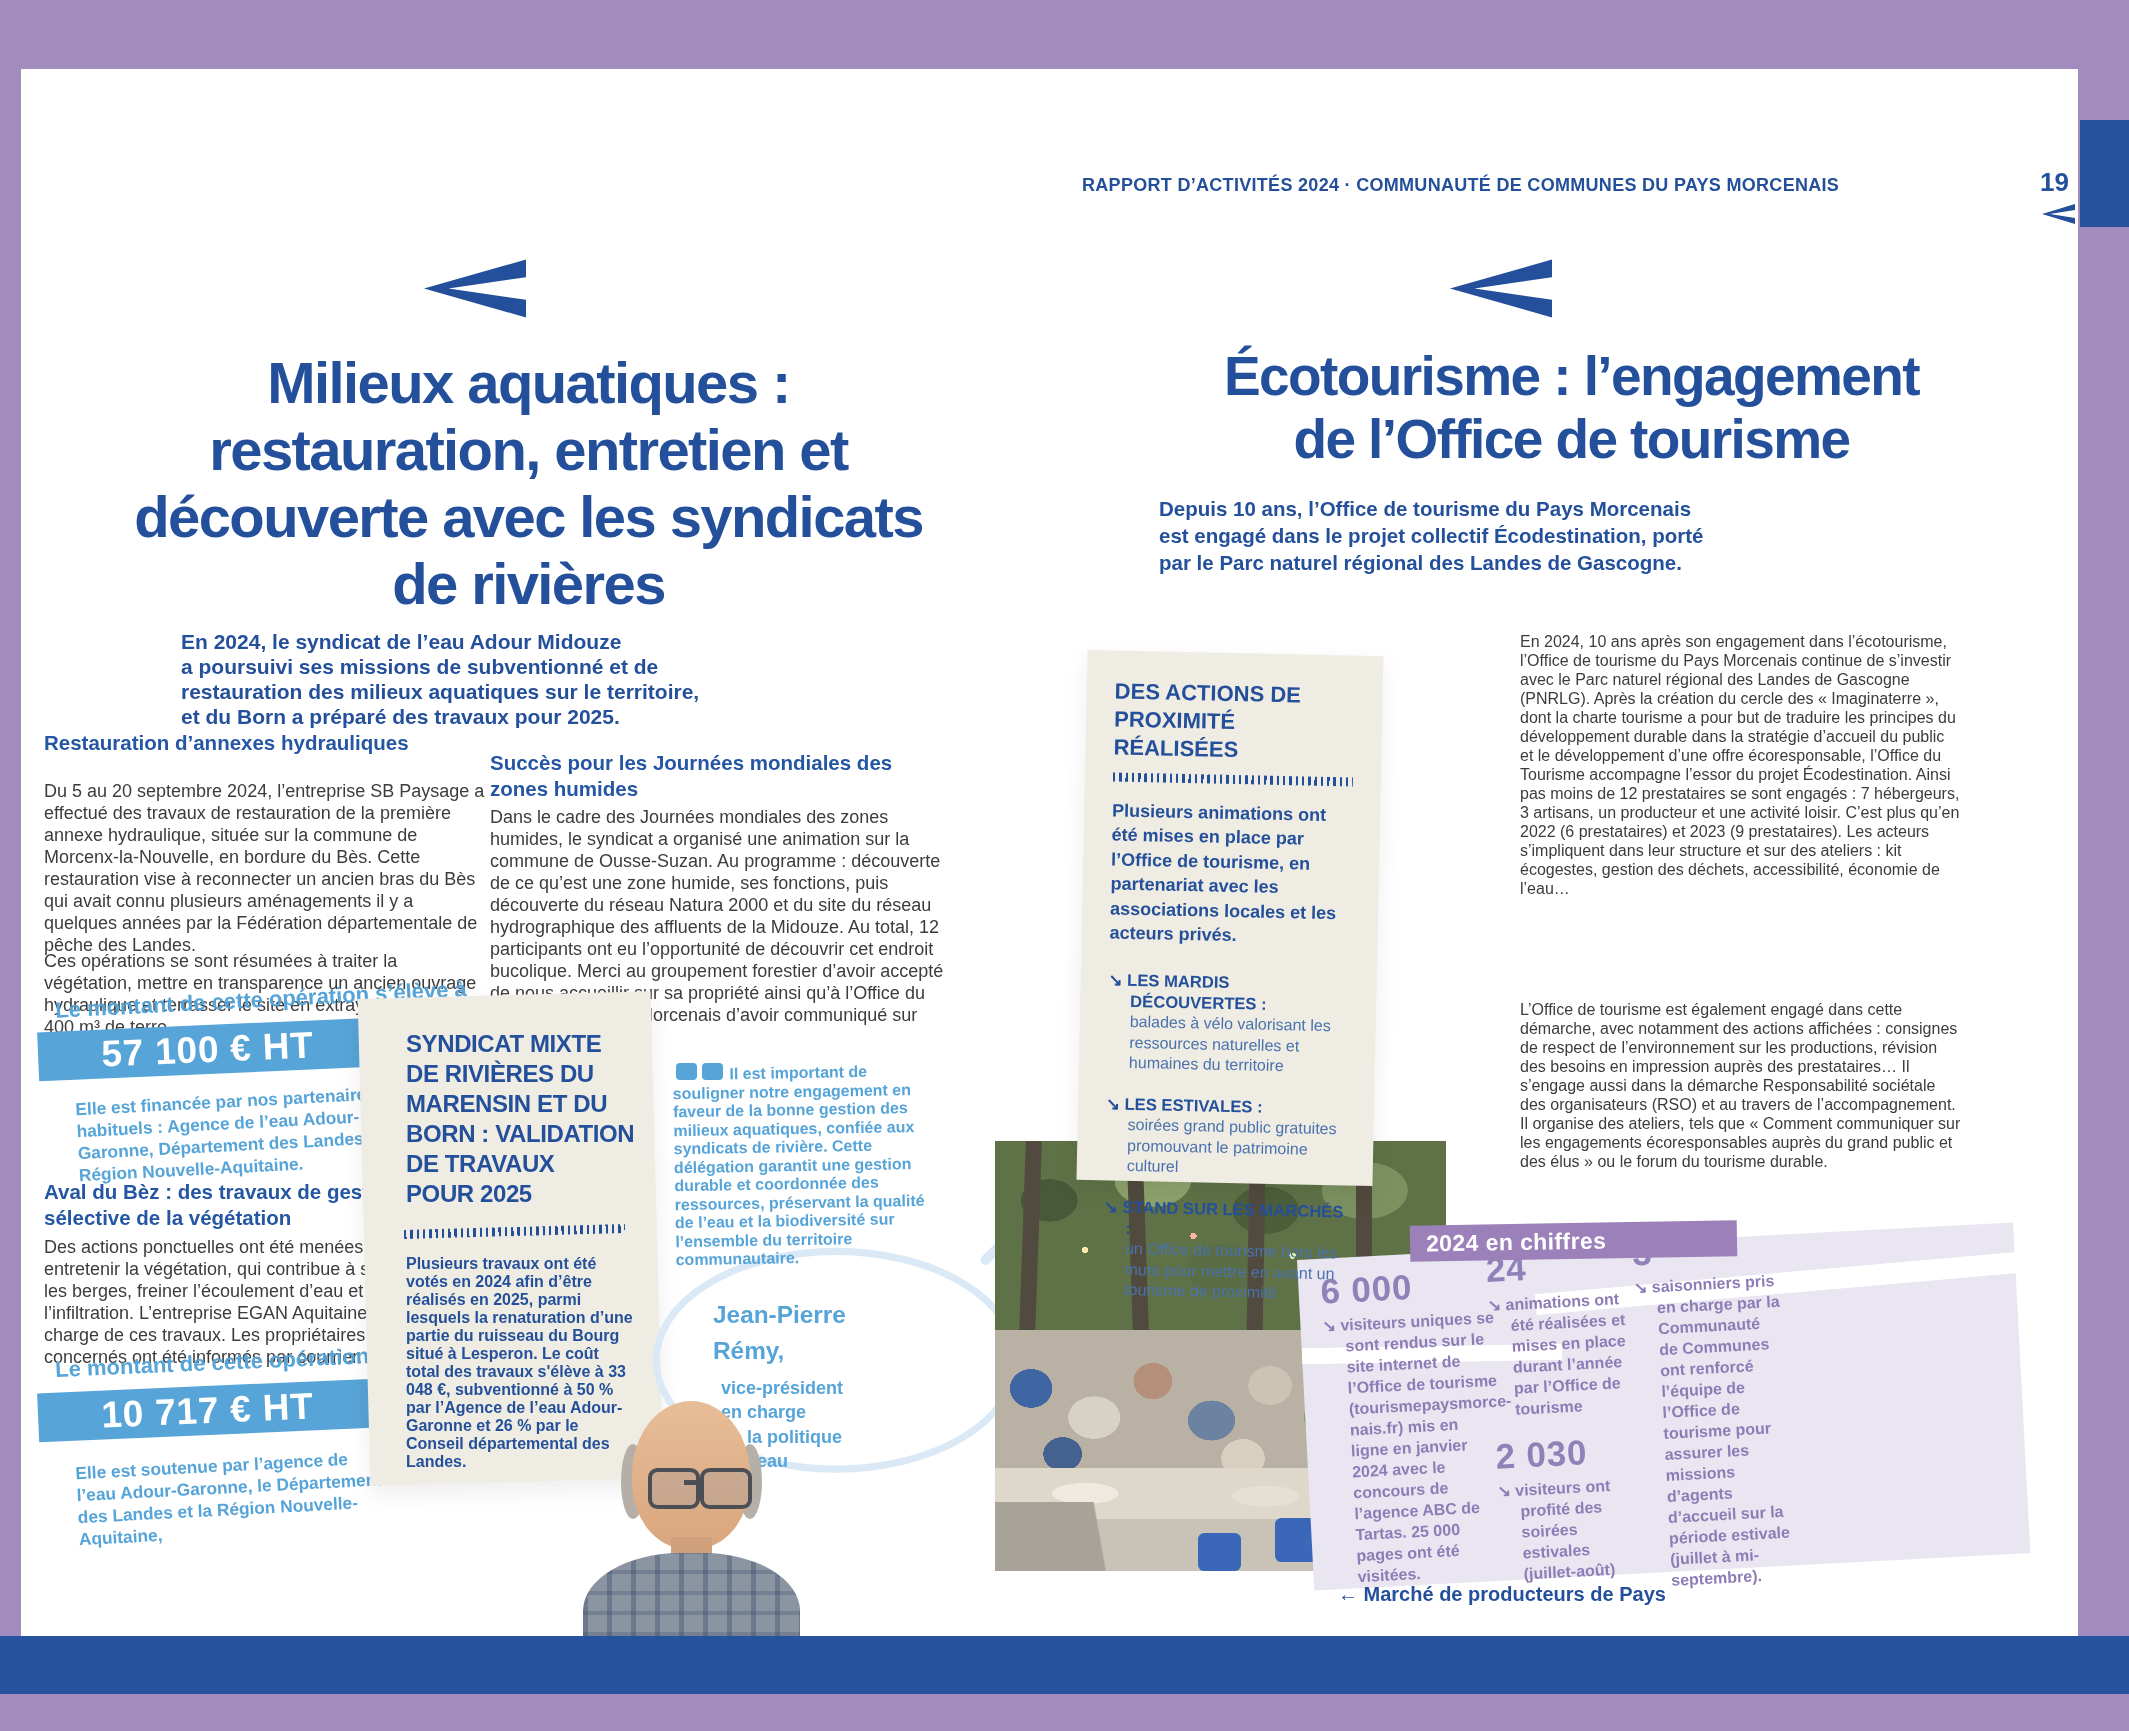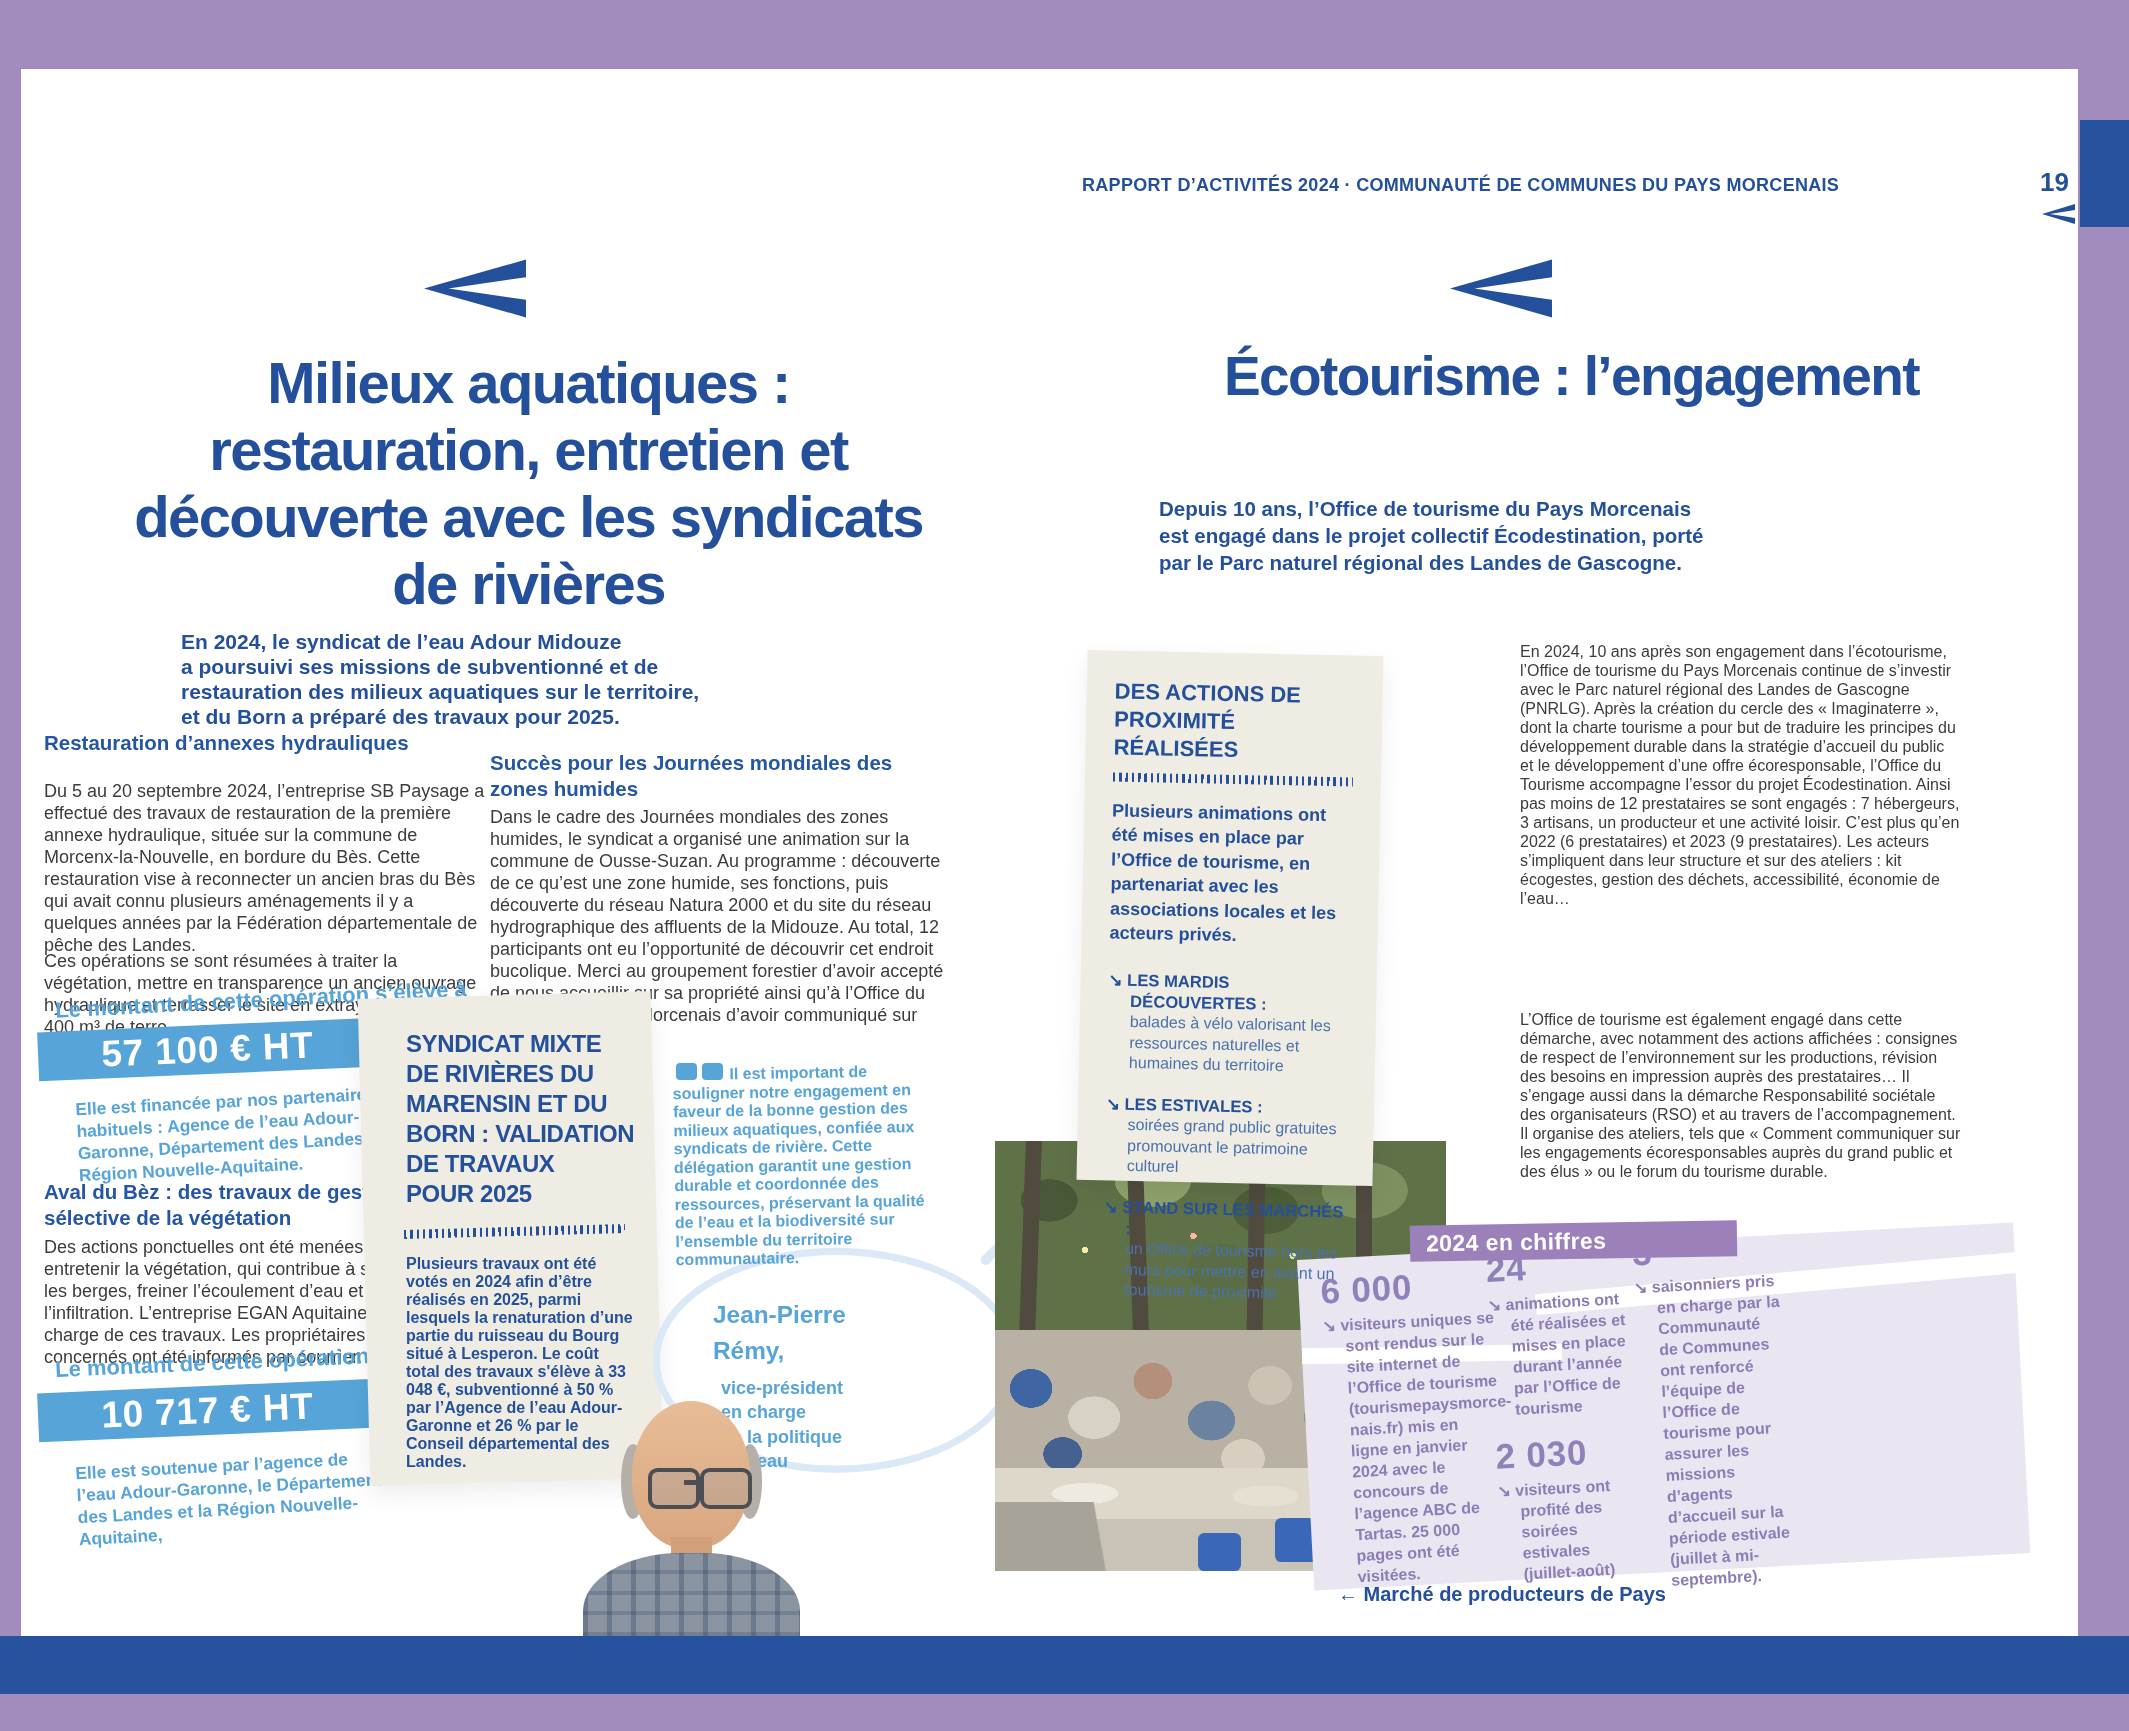--- a/index.html
+++ b/index.html
@@ -29,21 +29,21 @@
   .hdr{left:1082px;top:175px;width:788px;font-size:18px;font-weight:bold;color:var(--blue);letter-spacing:0.3px;}
   .pagenum{left:2040px;top:167px;font-size:26px;font-weight:bold;color:var(--blue);}
   .title{font-weight:bold;color:var(--blue);text-align:center;letter-spacing:-1.6px;}
   .title-l{left:24px;top:349px;width:1009px;font-size:58px;line-height:67px;}
   .title-r{left:1063px;top:345px;width:1017px;font-size:55px;line-height:63px;}
   .intro{font-weight:bold;color:var(--blue);text-align:left;}
   .intro-l{left:181px;top:629px;width:694px;font-size:21px;line-height:25px;}
   .intro-r{left:1159px;top:495px;width:836px;font-size:20.5px;line-height:27px;}
   .colhead{font-size:20.5px;font-weight:bold;color:#2456a4;line-height:26px;}
   .body-txt{font-size:18px;line-height:22px;color:var(--body-ink);}
-  .body-txt-sm{font-size:16px;line-height:19px;color:var(--body-ink);margin-top:10px;}
+  .body-txt-sm{font-size:16px;line-height:19px;color:var(--body-ink);}
   .lb-label{font-size:22px;font-weight:bold;color:var(--lightblue);white-space:nowrap;}
   .badge{width:339px;height:49px;background:var(--lightblue);text-align:center;}
   .badge span{font-size:37px;font-weight:bold;color:#fff;line-height:49px;letter-spacing:0.8px;white-space:nowrap;}
   .lb-note{font-size:17.3px;font-weight:bold;color:var(--lightblue);line-height:22px;}
   .beigebox{background:var(--beige);box-shadow:0 9.5px 24px rgba(0,0,0,.07);}
   .box-l{left:364px;top:995px;width:293px;height:487px;transform:rotate(-1.5deg);}
   .box-l-head{left:406px;top:1029px;width:236px;font-size:24px;line-height:30px;font-weight:bold;color:var(--blue);letter-spacing:-0.4px;}
   .dotted{height:8.7px;background:repeating-linear-gradient(90deg,var(--blue) 0 2.4px,transparent 2.4px 6.3px);}
   .box-l-body{left:406px;top:1255px;width:229px;font-size:16px;line-height:18px;font-weight:bold;color:var(--blue);}
   .box-r{left:1082px;top:653px;width:296px;height:530px;transform:rotate(1.2deg);}
@@ -199,20 +199,21 @@
   <div class="p-glass" style="left:117px;top:73px;"></div>
   <div class="p-bridge"></div>
   <div class="p-neck"></div>
   <div class="p-shirt"></div>
 </div>
 
 <div class="abs chev" style="left:1450px;top:257px;width:102px;height:63px;"></div>
 
 <div class="abs title title-r">
   <div>Écotourisme : l’engagement</div>
+  <div>de l’Office de tourisme</div>
 </div>
 
 <div class="abs intro intro-r">
   <div>Depuis 10 ans, l’Office de tourisme du Pays Morcenais</div>
   <div>est engagé dans le projet collectif Écodestination, porté</div>
   <div>par le Parc naturel régional des Landes de Gascogne.</div>
 </div>
 
 <div class="abs photo">
   <div class="foliage"></div>

